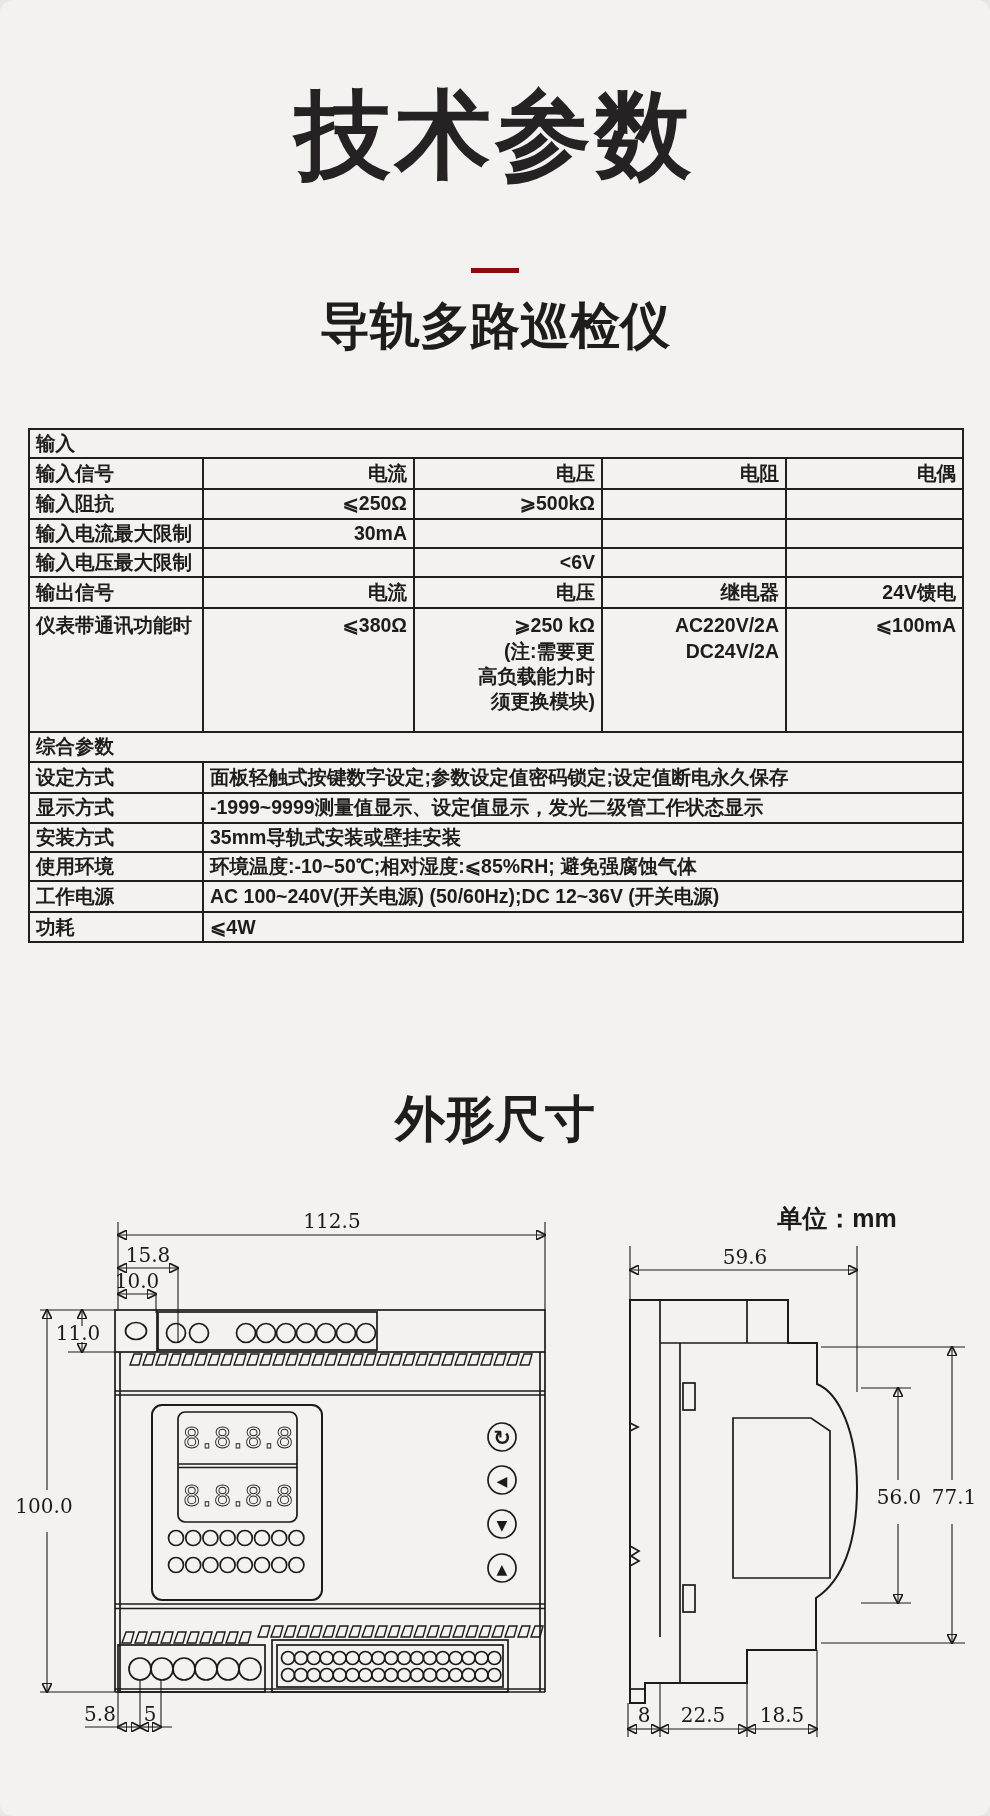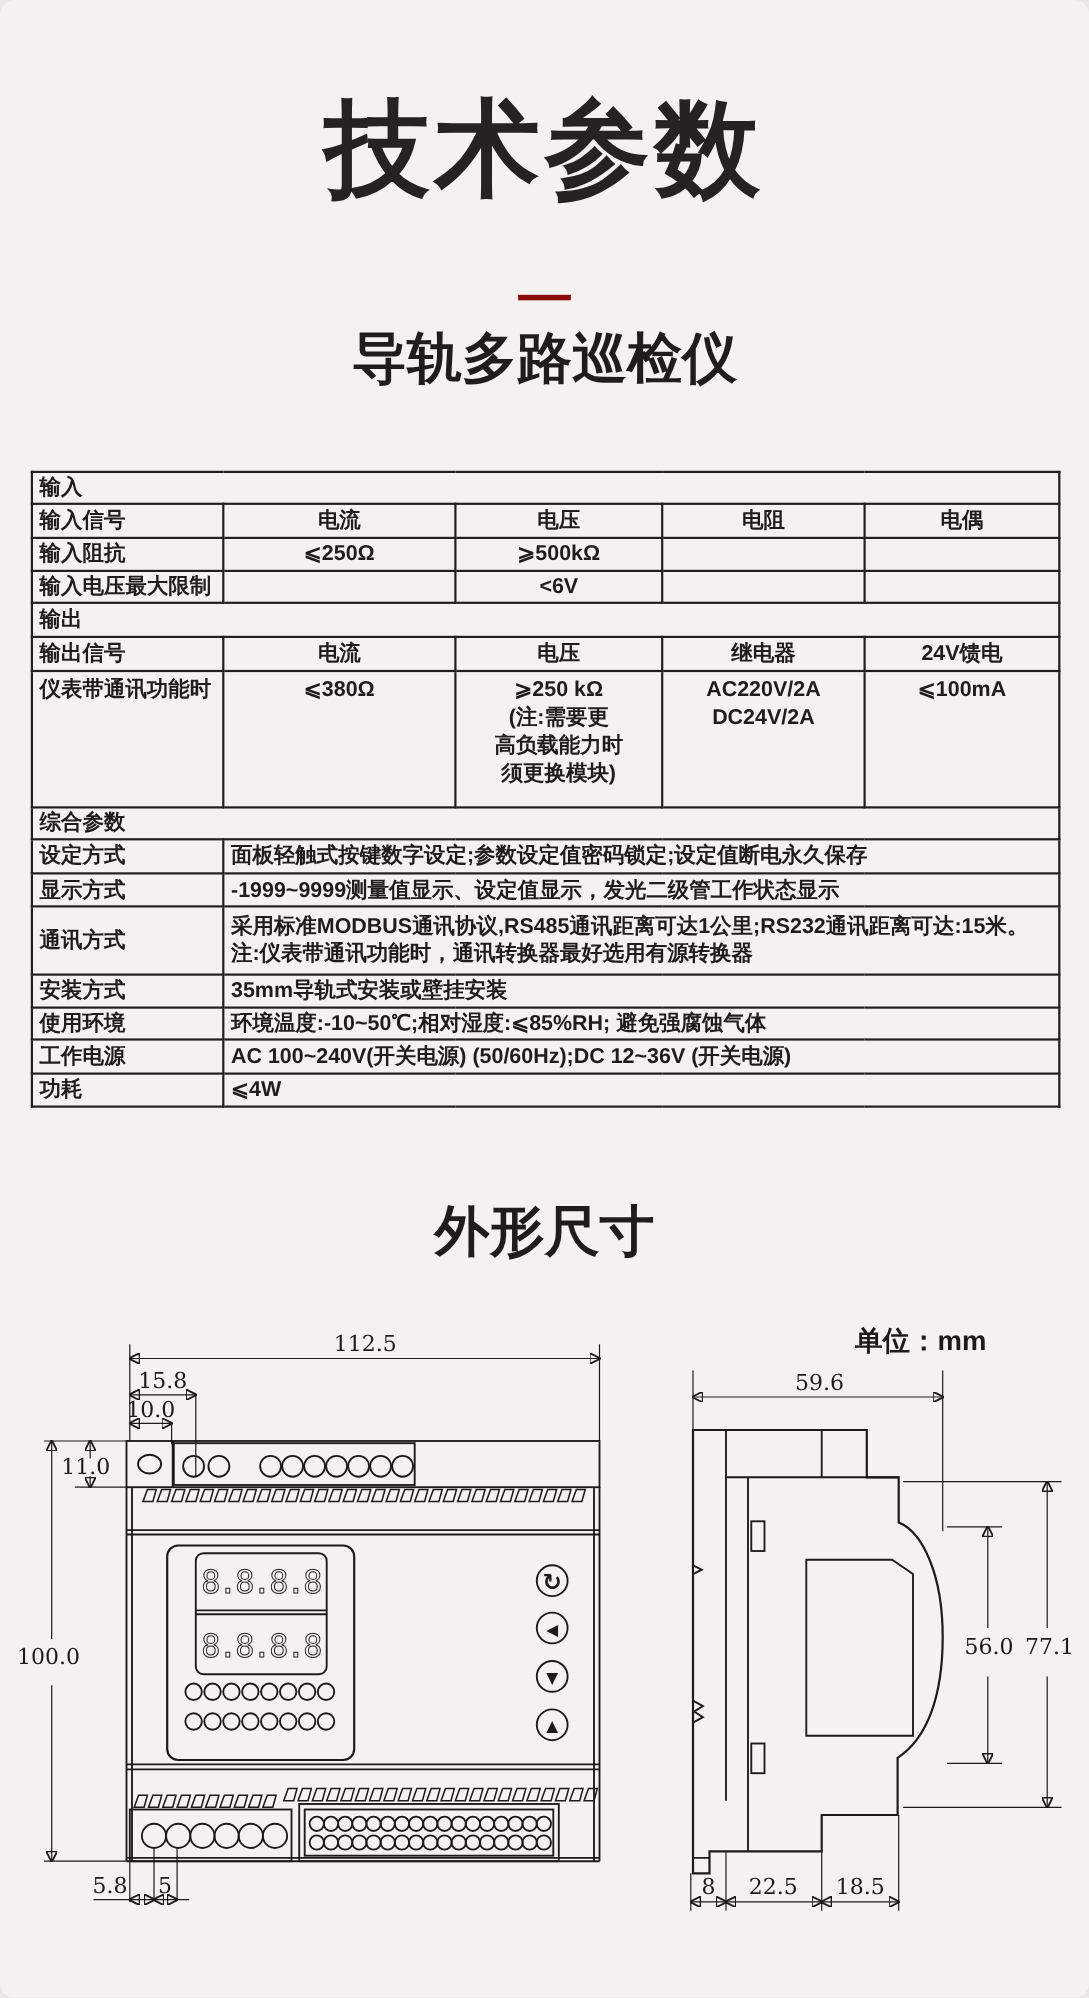--- a/index.html
+++ b/index.html
@@ -10,21 +10,21 @@
   .dash{position:absolute;top:268px;left:471px;width:48px;height:5px;background:#8e0b0b;}
   .subtitle{position:absolute;top:293px;left:0;width:100%;text-align:center;
             font-size:50px;font-weight:700;margin:0;color:#1f1c1b;}
   .sec2{position:absolute;top:1086px;left:0;width:100%;text-align:center;
         font-size:50px;font-weight:700;margin:0;color:#1f1c1b;}
   table.specs{position:absolute;left:28px;top:428px;width:934px;
               border-collapse:collapse;table-layout:fixed;}
   table.specs td{border:2px solid #221e1f;font-size:19.5px;font-weight:700;
                  padding:1px 6px;line-height:1.3;color:#1f1c1b;overflow:hidden;margin-left:14px;}
   td.lab{text-align:left;padding-left:8px;}
-  td.val{text-align:center;}
+  td.val{text-align:right;}
   td.gv{text-align:left;padding-left:11px;font-size:19px;}
   tr.talltop td{vertical-align:top;padding-top:4px;}
   .pre{white-space:pre-line;}
   svg{position:absolute;}
   svg.front{left:0;top:1180px;width:560px;height:636px;}
   svg.side{left:555px;top:1180px;width:435px;height:636px;}
   svg path,svg line,svg rect,svg circle,svg ellipse,svg polyline{
       stroke:#1d1b1a;fill:none;stroke-width:1.7;}
   svg .dim{stroke-width:1.1;}
   svg .zz{stroke-width:1.4;}
@@ -67,28 +67,32 @@
       <td class="val">电偶</td>
     </tr>
     <tr style="height:29px">
       <td class="lab">输入阻抗</td>
       <td class="val">⩽250Ω</td>
       <td class="val">⩾500kΩ</td>
       <td class="val"></td>
       <td class="val"></td>
     </tr>
     <tr style="height:29px">
+      <td class="lab">输入电流最大限制</td>
+      <td class="val">30mA</td>
+      <td class="val"></td>
+      <td class="val"></td>
+      <td class="val"></td>
+    </tr>
+    <tr style="height:29px">
       <td class="lab">输入电压最大限制</td>
       <td class="val"></td>
       <td class="val">&lt;6V</td>
       <td class="val"></td>
       <td class="val"></td>
-    </tr>
-    <tr style="height:31px">
-      <td colspan="5" class="lab">输出</td>
     </tr>
     <tr style="height:31px">
       <td class="lab">输出信号</td>
       <td class="val">电流</td>
       <td class="val">电压</td>
       <td class="val">继电器</td>
       <td class="val">24V馈电</td>
     </tr>
     <tr class="talltop" style="height:124px">
       <td class="lab">仪表带通讯功能时</td>
@@ -104,25 +108,20 @@
     <tr style="height:28px">
       <td colspan="5" class="lab">综合参数</td>
     </tr>
     <tr style="height:31px">
       <td class="lab">设定方式</td>
       <td colspan="4" class="gv">面板轻触式按键数字设定;参数设定值密码锁定;设定值断电永久保存</td>
     </tr>
     <tr style="height:30px">
       <td class="lab">显示方式</td>
       <td colspan="4" class="gv">-1999~9999测量值显示、设定值显示，发光二级管工作状态显示</td>
-    </tr>
-    <tr style="height:62px">
-      <td class="lab">通讯方式</td>
-      <td colspan="4" class="gv pre">采用标准MODBUS通讯协议,RS485通讯距离可达1公里;RS232通讯距离可达:15米。
-注:仪表带通讯功能时，通讯转换器最好选用有源转换器</td>
     </tr>
     <tr style="height:29px">
       <td class="lab">安装方式</td>
       <td colspan="4" class="gv">35mm导轨式安装或壁挂安装</td>
     </tr>
     <tr style="height:29px">
       <td class="lab">使用环境</td>
       <td colspan="4" class="gv">环境温度:-10~50℃;相对湿度:⩽85%RH; 避免强腐蚀气体</td>
     </tr>
     <tr style="height:31px">

